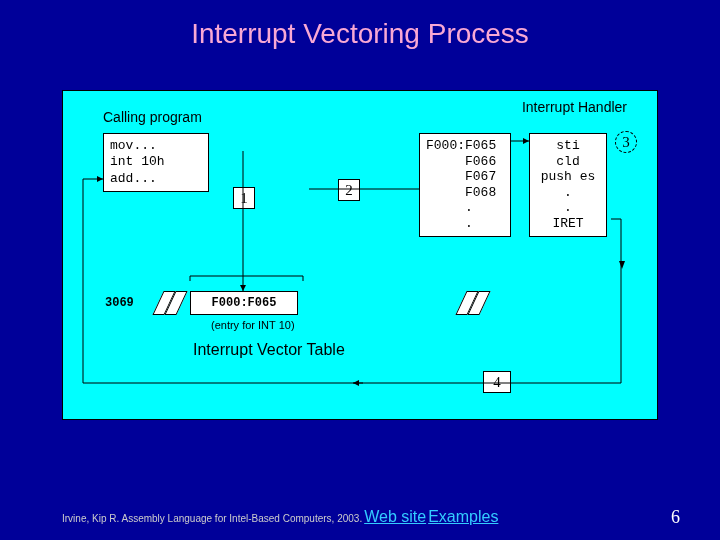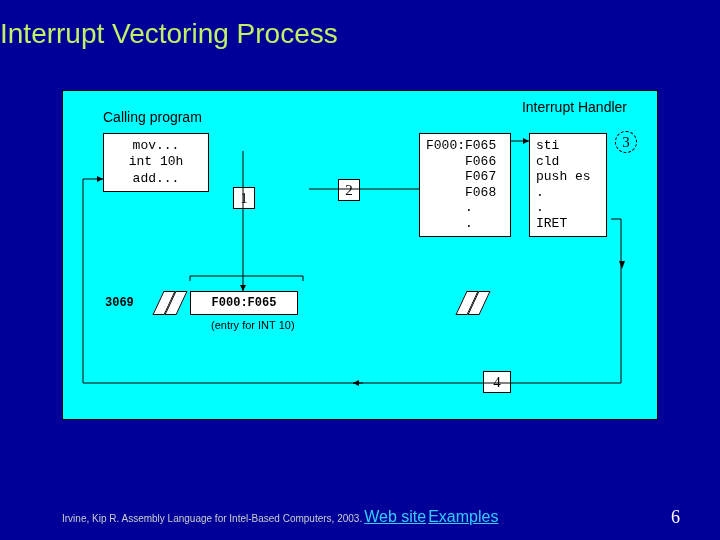--- a/index.html
+++ b/index.html
@@ -5,23 +5,23 @@
   * { box-sizing: border-box; margin: 0; padding: 0; }
   body {
     width: 720px;
     height: 540px;
     background: #000099;
     font-family: Arial, Helvetica, sans-serif;
     position: relative;
     overflow: hidden;
   }
   .title {
-    color: #bef264;
+    color: #f9a8d4;
     font-size: 28px;
-    text-align: left;
+    text-align: center;
     padding-top: 18px;
     font-weight: normal;
   }
   .diagram {
     position: absolute;
     left: 62px;
     top: 90px;
     width: 596px;
     height: 330px;
     background: #00ffff;
@@ -34,21 +34,20 @@
   }
   .code-box {
     position: absolute;
     background: #fff;
     border: 1px solid #000;
     font-family: "Courier New", monospace;
     font-size: 13px;
     padding: 4px 6px;
     white-space: pre;
     line-height: 1.25;
-    text-align: center;
   }
   .addr-box {
     position: absolute;
     background: #fff;
     border: 1px solid #000;
     font-family: "Courier New", monospace;
     font-size: 13px;
     padding: 4px 6px;
     white-space: pre;
     line-height: 1.2;
@@ -141,21 +140,21 @@
 int 10h
 add...</div>
 
   <div class="addr-box" style="left:356px; top:42px; width:92px;">F000:F065
      F066
      F067
      F068
      .
      .</div>
 
-  <div class="addr-box" style="left:466px; top:42px; width:78px;">sti
+  <div class="addr-box" style="left:466px; top:42px; width:78px;text-align:center;">sti
 cld
 push es
 .
 .
 IRET</div>
 
   <div class="step-circle" style="left:552px; top:40px;">3</div>
 
   <div class="step-badge" style="left:170px; top:96px;">1</div>
 
@@ -167,20 +166,21 @@
   <div class="paral" style="left:107px; top:200px;"></div>
 
   <div class="cell" style="left:127px; top:200px; width:108px;">F000:F065</div>
 
 
   <div class="paral" style="left:398px; top:200px;"></div>
   <div class="paral" style="left:410px; top:200px;"></div>
 
   <div class="label" style="left:148px; top:228px; font-size:11px;">(entry for INT 10)</div>
 
+  <div class="label" style="left:130px; top:250px; font-size:16px;">Interrupt Vector Table</div>
 
   <div class="step-badge" style="left:420px; top:280px; width:28px;">4</div>
 
   <svg class="arrows">
     <defs>
       <marker id="ah" markerWidth="8" markerHeight="8" refX="6" refY="3" orient="auto">
         <path d="M0,0 L6,3 L0,6 Z" fill="#000"></path>
       </marker>
     </defs>
 

